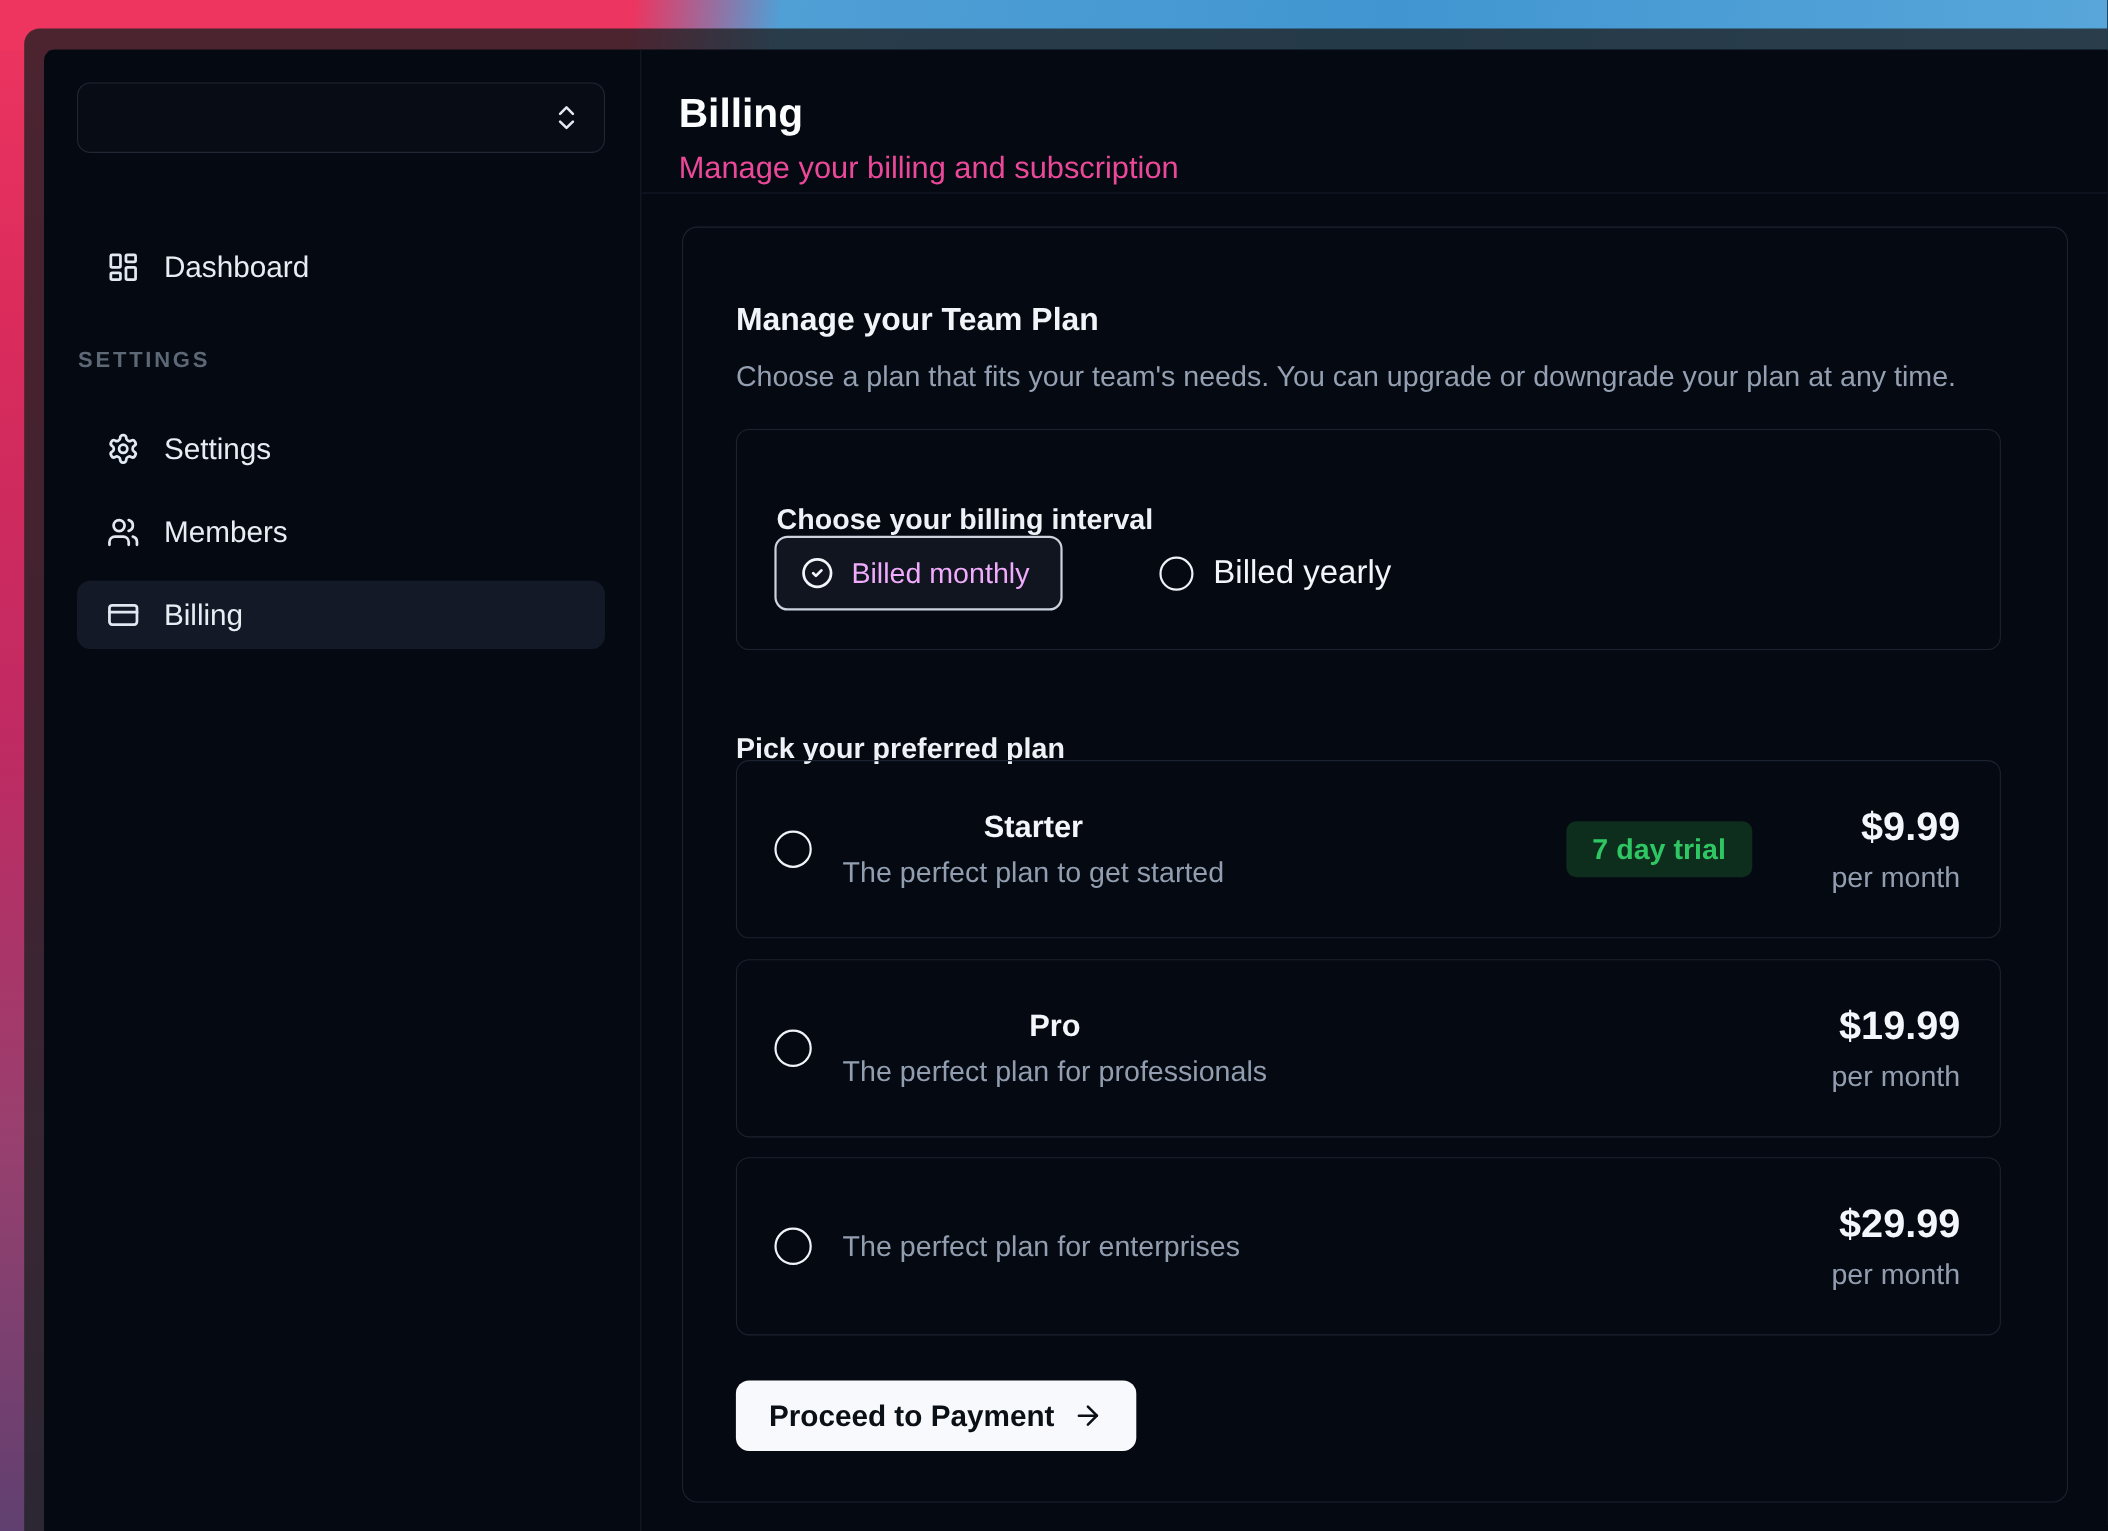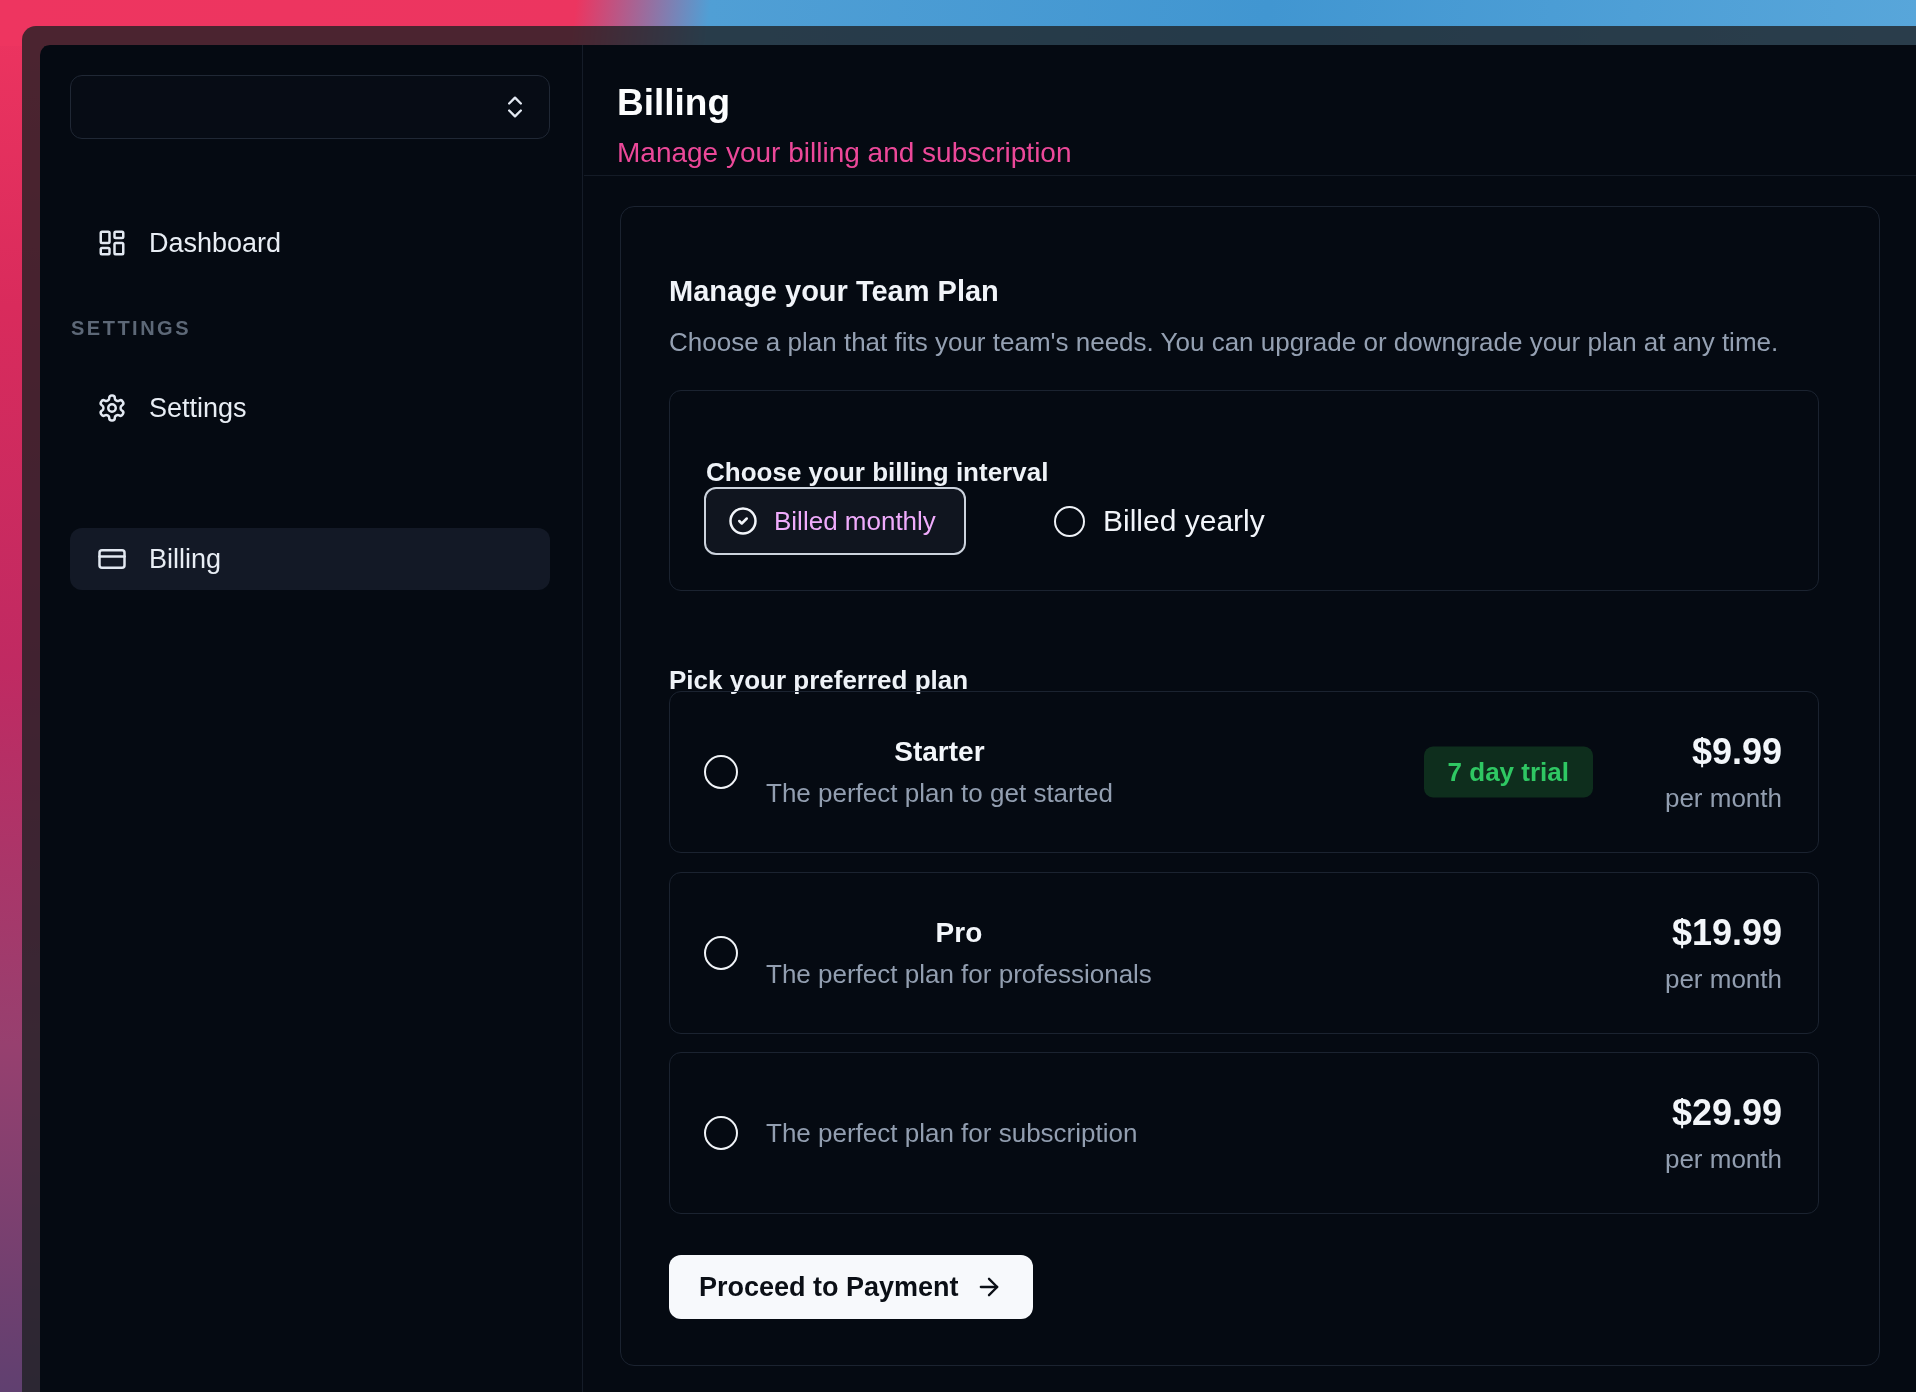--- a/index.html
+++ b/index.html
@@ -107,20 +107,31 @@
         <div class="nav-item" id="nav-settings">
           <span class="icon">
             <svg width="30" height="30" viewBox="0 0 24 24" fill="none" stroke="currentColor" stroke-width="2" stroke-linecap="round" stroke-linejoin="round">
                 <path d="M12.22 2h-.44a2 2 0 0 0-2 2v.18a2 2 0 0 1-1 1.73l-.43.25a2 2 0 0 1-2 0l-.15-.08a2 2 0 0 0-2.73.73l-.22.38a2 2 0 0 0 .73 2.73l.15.1a2 2 0 0 1 1 1.72v.51a2 2 0 0 1-1 1.74l-.15.09a2 2 0 0 0-.73 2.73l.22.38a2 2 0 0 0 2.73.73l.15-.08a2 2 0 0 1 2 0l.43.25a2 2 0 0 1 1 1.73V20a2 2 0 0 0 2 2h.44a2 2 0 0 0 2-2v-.18a2 2 0 0 1 1-1.73l.43-.25a2 2 0 0 1 2 0l.15.08a2 2 0 0 0 2.73-.73l.22-.39a2 2 0 0 0-.73-2.73l-.15-.08a2 2 0 0 1-1-1.74v-.5a2 2 0 0 1 1-1.74l.15-.09a2 2 0 0 0 .73-2.73l-.22-.38a2 2 0 0 0-2.73-.73l-.15.08a2 2 0 0 1-2 0l-.43-.25a2 2 0 0 1-1-1.73V4a2 2 0 0 0-2-2z"></path>
                 <circle cx="12" cy="12" r="3"></circle>
               </svg>
           </span>
           <span>Settings</span>
         </div>
 
+        <div class="nav-item" id="nav-members">
+          <span class="icon">
+            <svg width="30" height="30" viewBox="0 0 24 24" fill="none" stroke="currentColor" stroke-width="2" stroke-linecap="round" stroke-linejoin="round">
+                <path d="M16 21v-2a4 4 0 0 0-4-4H6a4 4 0 0 0-4 4v2"></path>
+                <circle cx="9" cy="7" r="4"></circle>
+                <path d="M22 21v-2a4 4 0 0 0-3-3.87"></path>
+                <path d="M16 3.13a4 4 0 0 1 0 7.75"></path>
+              </svg>
+          </span>
+          <span>Members</span>
+        </div>
 
         <div class="nav-item active" id="nav-billing">
           <span class="icon">
             <svg width="30" height="30" viewBox="0 0 24 24" fill="none" stroke="currentColor" stroke-width="2" stroke-linecap="round" stroke-linejoin="round">
                 <rect x="2" y="5" width="20" height="14" rx="2"></rect>
                 <line x1="2" y1="10" x2="22" y2="10"></line>
               </svg>
           </span>
           <span>Billing</span>
         </div>
@@ -175,21 +186,21 @@
             </span>
             <span class="plan-price">
               <span class="price">$19.99</span>
               <span class="period">per month</span>
             </span>
           </div>
 
           <div class="plan" id="plan-2">
             <span class="plan-radio"></span>
             <span class="plan-text">
-              <span class="plan-desc">The perfect plan for subscription</span>
+              <span class="plan-desc">The perfect plan for enterprises</span>
             </span>
             <span class="plan-price">
               <span class="price">$29.99</span>
               <span class="period">per month</span>
             </span>
           </div>
 
           <button class="proceed">
             <span>Proceed to Payment</span>
             <span class="icon">

